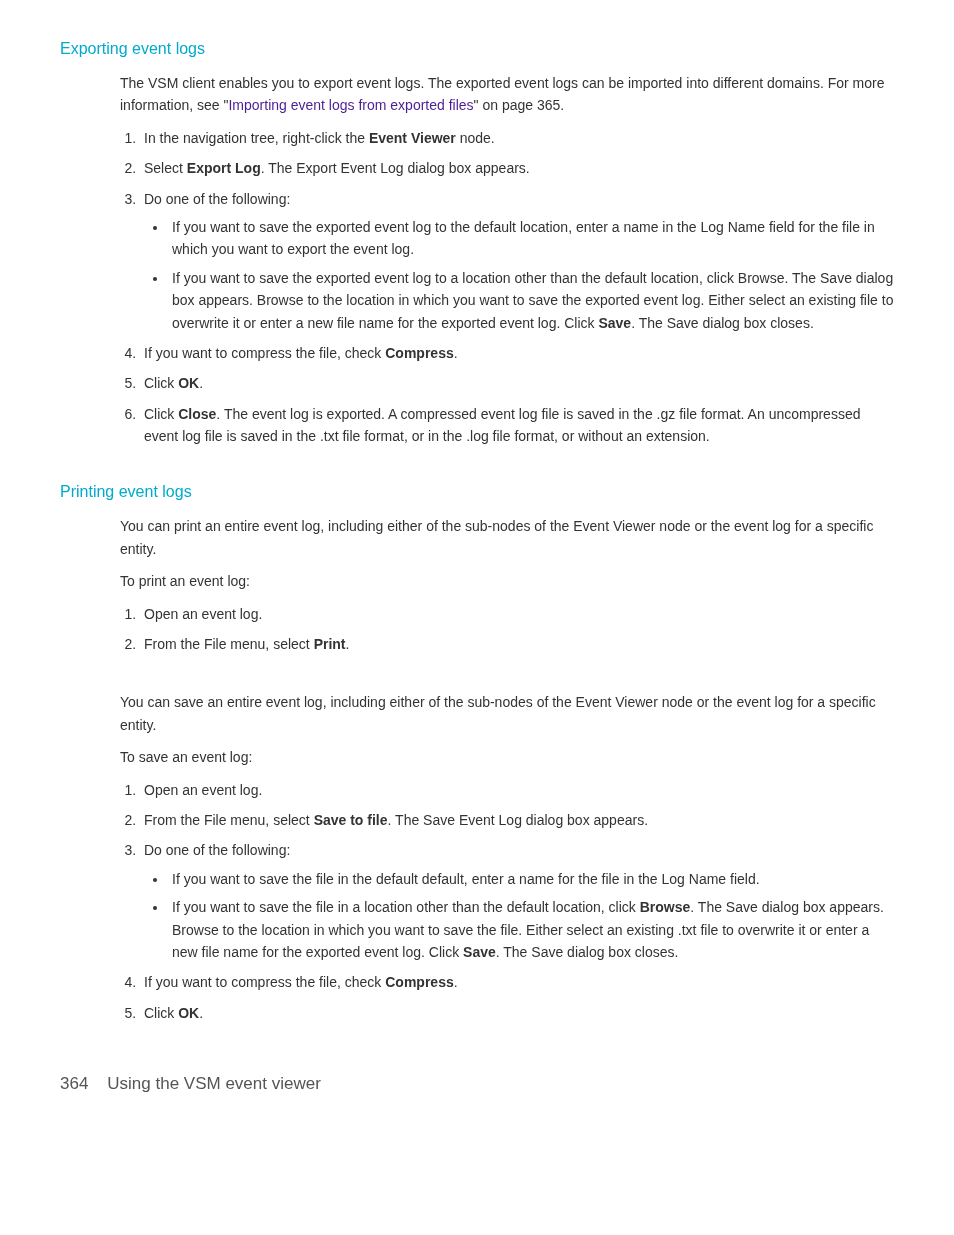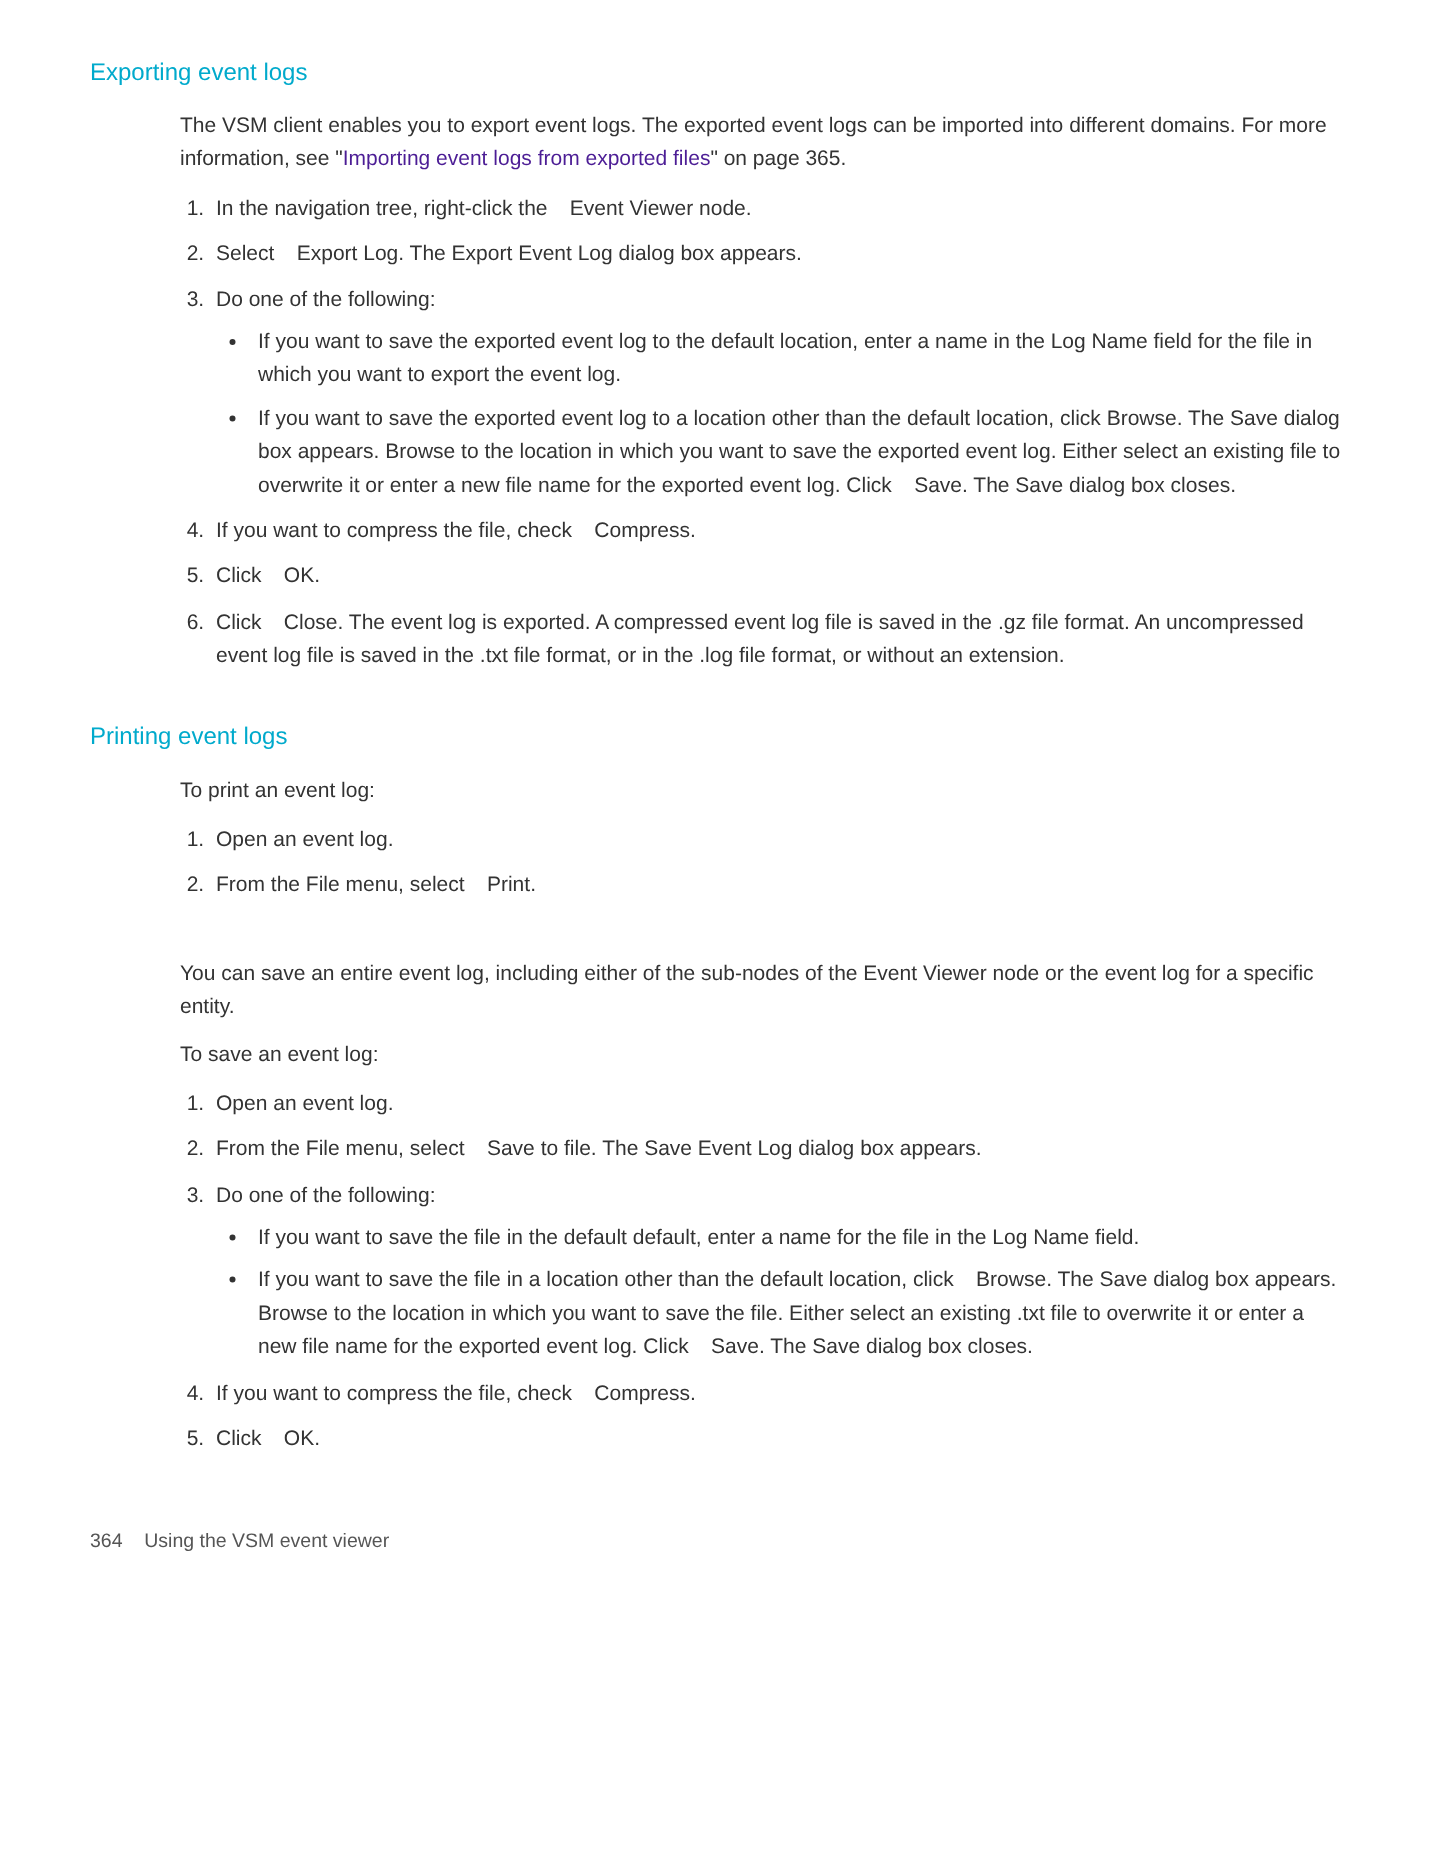--- a/index.html
+++ b/index.html
@@ -60,30 +60,29 @@
       margin-top: 6px;
       margin-bottom: 6px;
     }
 
     ul li {
       margin-bottom: 6px;
       line-height: 1.6;
     }
 
     strong, b {
-      font-weight: normal;
-      margin-left: 11px;
+      font-weight: bold;
     }
 
     .page-footer {
       position: relative;
       margin-top: 40px;
       border-top: none;
       padding-top: 10px;
-      font-size: 13px;
+      font-size: 17px;
       color: #555;
     }
   </style>
 </head>
 <body>
 
 <div class="section">
   <h2 class="section-title">Exporting event logs</h2>
   <div class="section-body">
     <p>
@@ -117,20 +116,21 @@
       <li>
         Click <strong>Close</strong>. The event log is exported. A compressed event log file is saved in the .gz file format. An uncompressed event log file is saved in the .txt file format, or in the .log file format, or without an extension.
       </li>
     </ol>
   </div>
 </div>
 
 <div class="section">
   <h2 class="section-title">Printing event logs</h2>
   <div class="section-body">
+    <p>You can print an entire event log, including either of the sub-nodes of the Event Viewer node or the event log for a specific entity.</p>
     <p>To print an event log:</p>
     <ol>
       <li>
         Open an event log.
       </li>
       <li>
         From the File menu, select <strong>Print</strong>.
       </li>
     </ol>
   </div>

